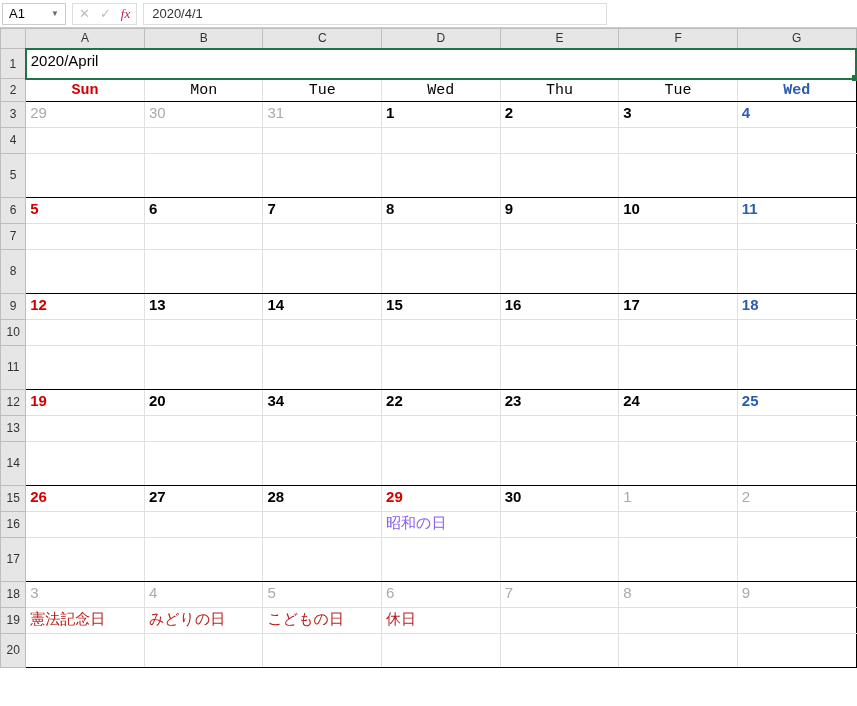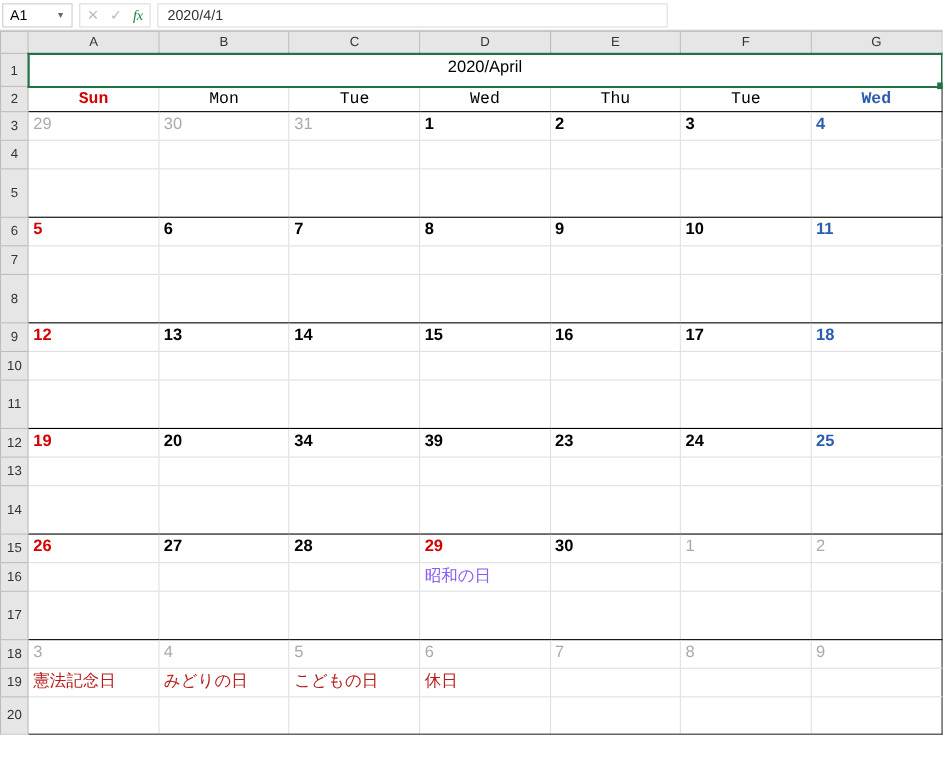--- a/index.html
+++ b/index.html
@@ -34,21 +34,21 @@
     .fb-seg {
       display: flex;
       align-items: center;
       height: 22px;
       border: 1px solid #ddd;
       padding: 0 6px;
       gap: 10px;
       color: #bbb;
       font-size: 13px;
     }
-    .fb-seg .fx { font-style: italic; font-family: "Times New Roman", serif; color: #15803d; }
+    .fb-seg .fx { font-style: italic; font-family: "Times New Roman", serif; color: #be185d; }
     .formula-input {
       flex: 0 0 auto;
       width: 464px;
       height: 22px;
       border: 1px solid #ddd;
       display: flex;
       align-items: center;
       padding: 0 8px;
       color: #333;
     }
@@ -104,21 +104,21 @@
     tr.h-last td.cell { height: 34px; }
 
     
     .bT { border-top: 1px solid #000 !important; }
     .bB { border-bottom: 1px solid #000 !important; }
     .bL { border-left: 1px solid #000 !important; }
     .bR { border-right: 1px solid #000 !important; }
 
     
     .title {
-      text-align: center;
+      text-align: left;
       font-size: 22px;
       border: 2px solid #217346 !important;
       position: relative;
       margin-top: 12px;
     }
     .title::after {
       content: "";
       position: absolute;
       right: -3px; bottom: -3px;
       width: 6px; height: 6px;
@@ -276,21 +276,21 @@
     <td class="cell bL bB"></td>
     <td class="cell bL bB"></td>
     <td class="cell bL bR bB"></td>
   </tr>
 
   <tr class="h-num">
     <td class="rowhdr">12</td>
     <td class="cell num red bL">19</td>
     <td class="cell num bL">20</td>
     <td class="cell num bL">34</td>
-    <td class="cell num bL">39</td>
+    <td class="cell num bL">22</td>
     <td class="cell num bL">23</td>
     <td class="cell num bL">24</td>
     <td class="cell num blue bL bR">25</td>
   </tr>
   <tr class="h-ev">
     <td class="rowhdr">13</td>
     <td class="cell bL"></td>
     <td class="cell bL"></td>
     <td class="cell bL"></td>
     <td class="cell bL"></td>

